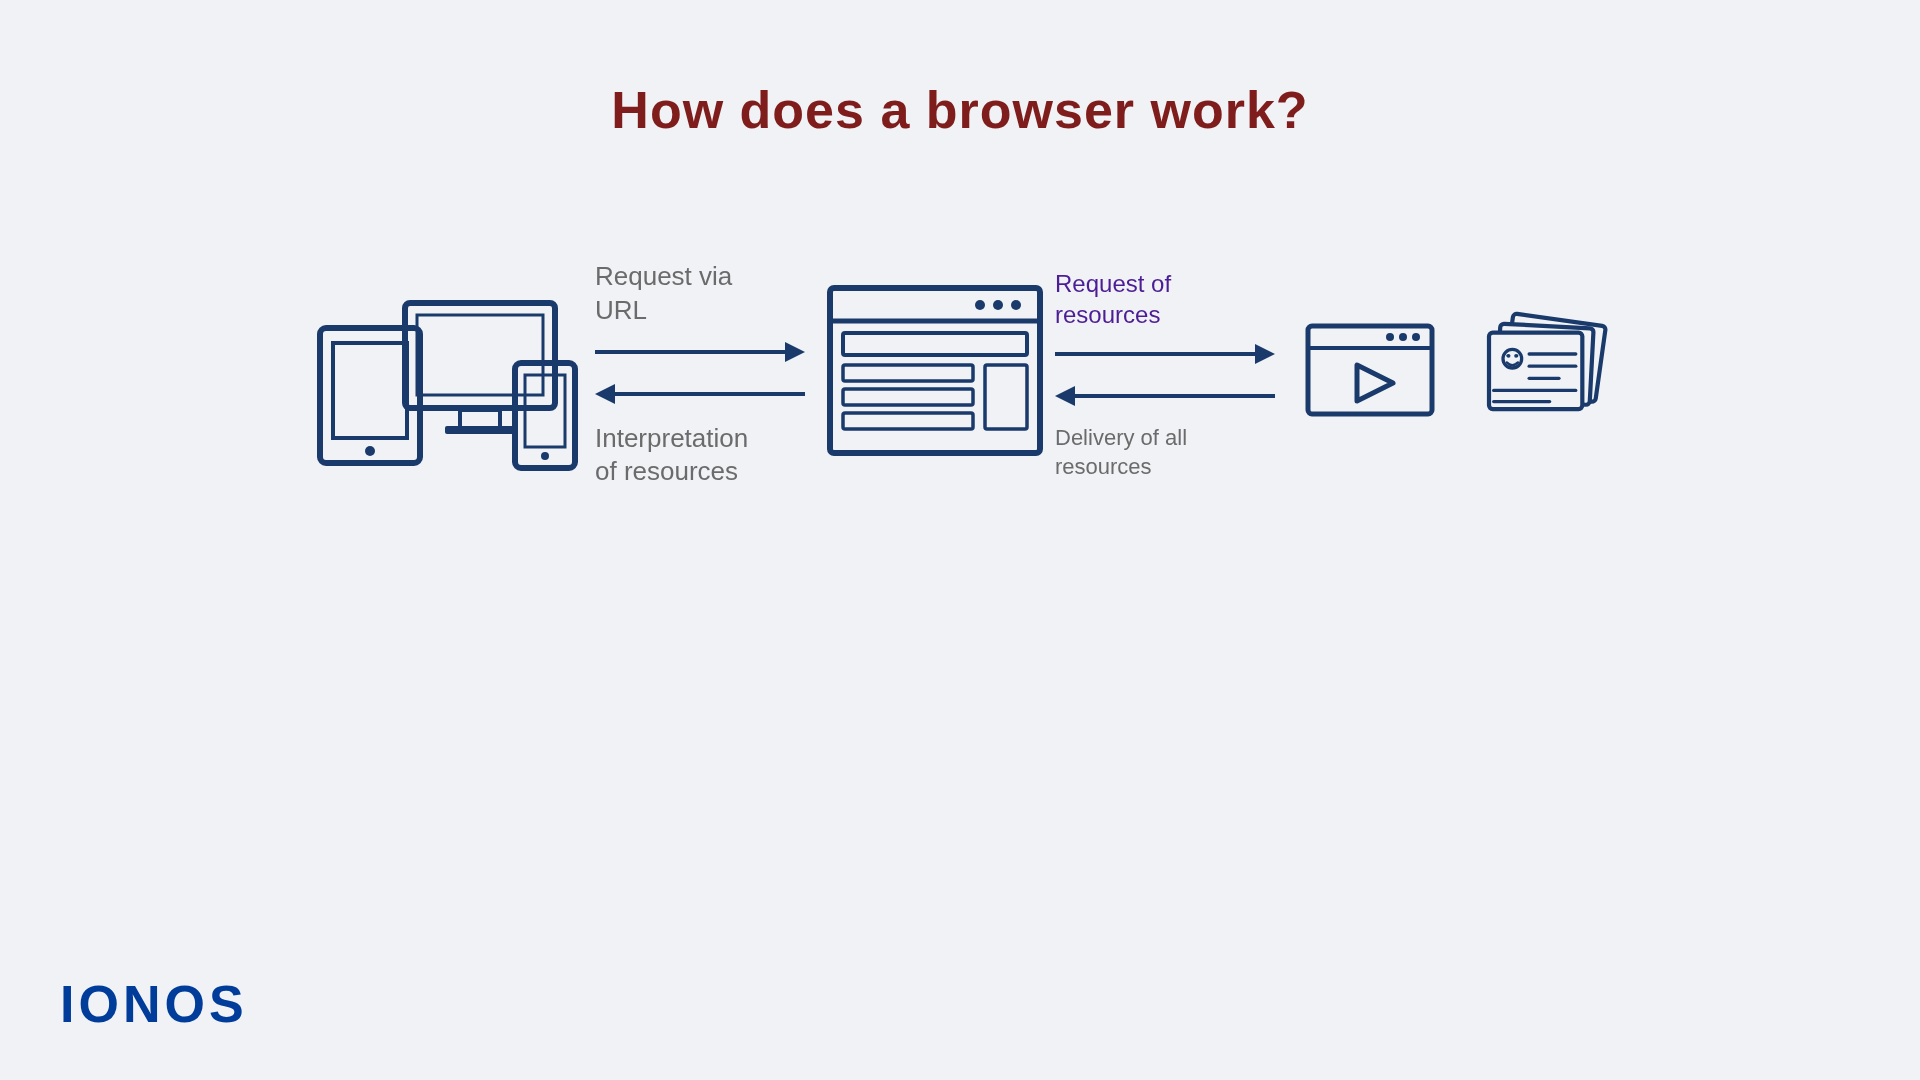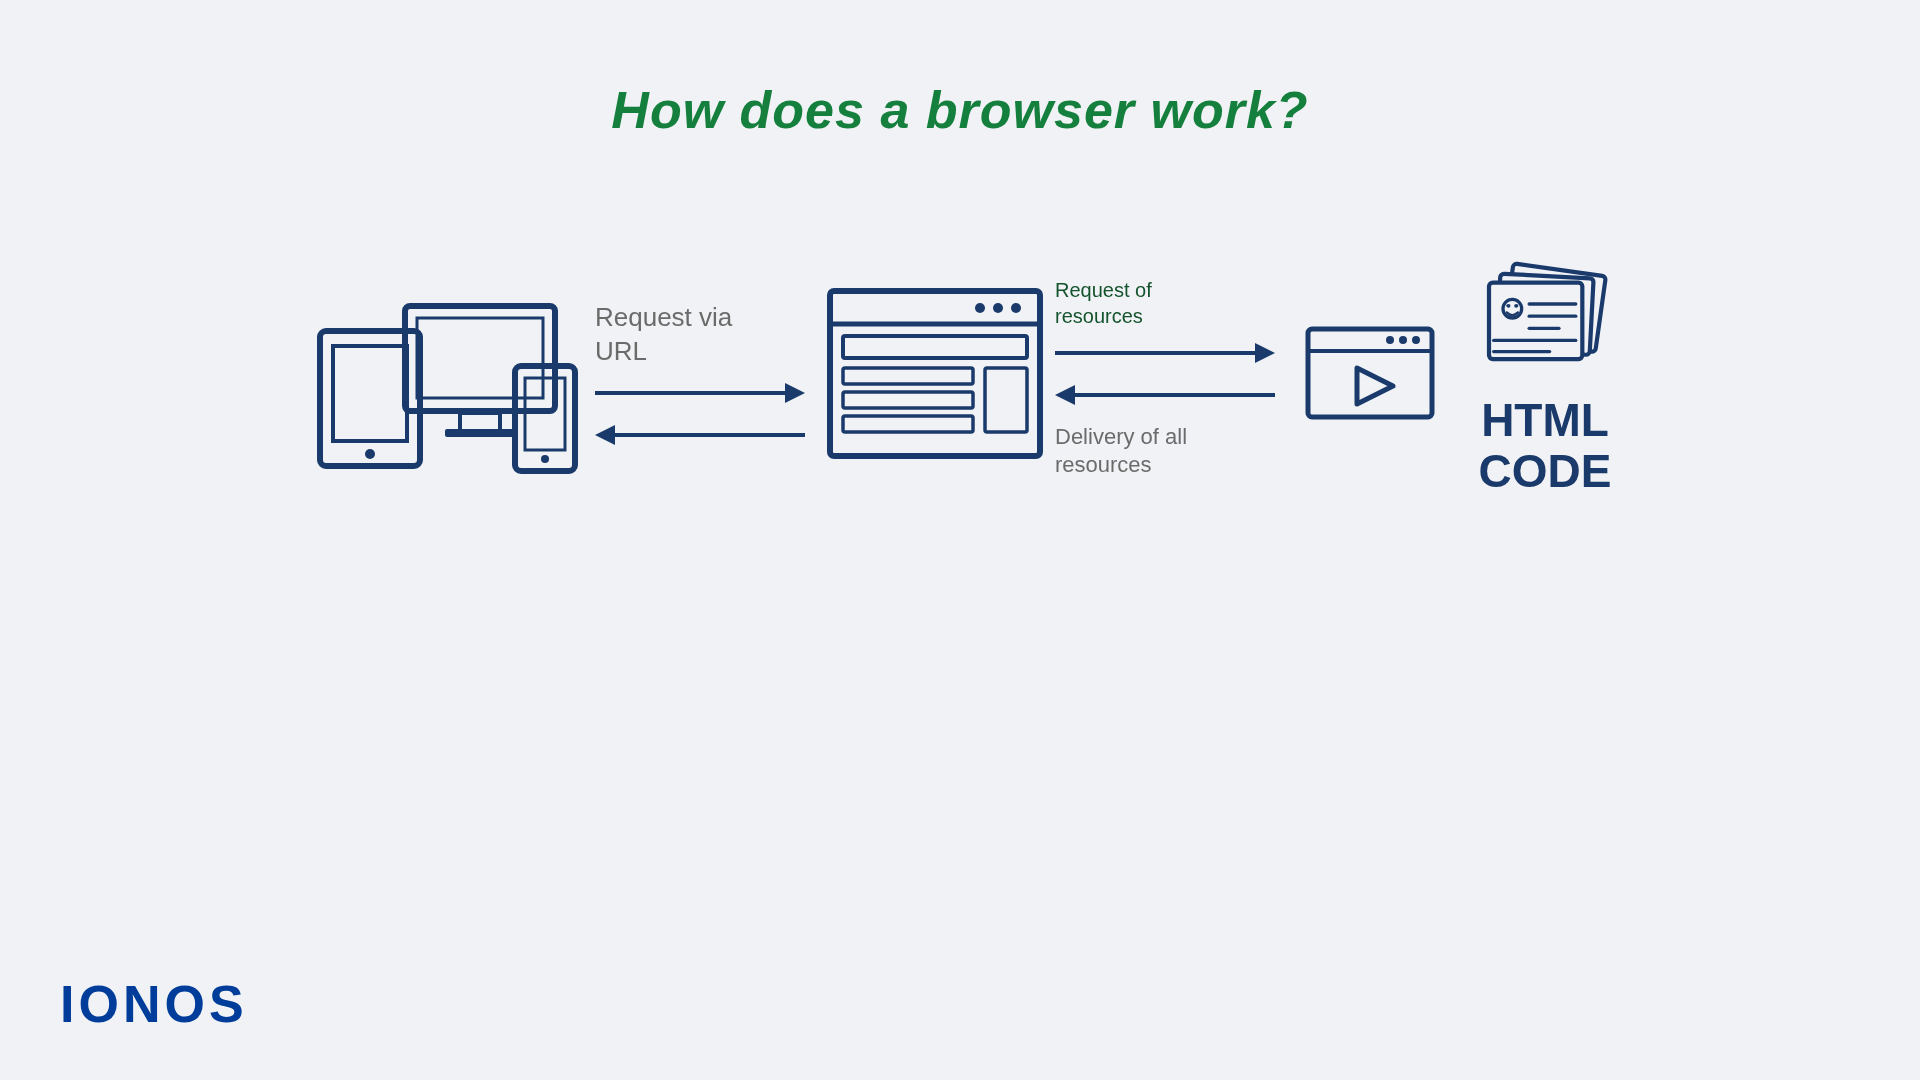--- a/index.html
+++ b/index.html
@@ -11,23 +11,22 @@
       font-family: 'Arial', sans-serif;
       overflow: hidden;
       position: relative;
     }
 
     .page-title {
       text-align: center;
       padding-top: 80px;
       font-size: 52px;
       font-weight: 700;
-      color: #15803d;
+      color: #7f1d1d;
       letter-spacing: 1px;
-      font-style: italic;
     }
 
     .diagram-container {
       display: flex;
       align-items: center;
       justify-content: center;
       margin-top: 120px;
       gap: 0;
       padding: 0 80px;
     }
@@ -130,20 +129,24 @@
     <div style="position:relative; height:20px; width:210px; margin-bottom:18px;">
       <div style="position:absolute; top:8px; left:0; width:192px; height:4px; background:#1a3a6b;"></div>
       <div style="position:absolute; top:0; right:0; width:0; height:0; border-left:20px solid #1a3a6b; border-top:10px solid transparent; border-bottom:10px solid transparent;"></div>
     </div>
 
     <div style="position:relative; height:20px; width:210px; margin-bottom:10px;">
       <div style="position:absolute; top:8px; left:18px; width:192px; height:4px; background:#1a3a6b;"></div>
       <div style="position:absolute; top:0; left:0; width:0; height:0; border-right:20px solid #1a3a6b; border-top:10px solid transparent; border-bottom:10px solid transparent;"></div>
     </div>
 
+    <div style="font-size:26px; color:#6b6b6b; line-height:1.3; margin-top:4px;">
+      <span>Interpretation</span><br>
+      <span>of resources</span>
+    </div>
   </div>
 
   <div>
     <svg class="browser-icon" viewBox="0 0 220 180" xmlns="http://www.w3.org/2000/svg">
 
       <rect x="5" y="5" width="210" height="165" rx="4" ry="4" fill="none" stroke="#1a3a6b" stroke-width="6"></rect>
 
       <line x1="5" y1="38" x2="215" y2="38" stroke="#1a3a6b" stroke-width="5"></line>
 
       <circle cx="155" cy="22" r="5" fill="#1a3a6b"></circle>
@@ -155,21 +158,21 @@
       <rect x="18" y="82" width="130" height="16" rx="2" fill="none" stroke="#1a3a6b" stroke-width="3.5"></rect>
       <rect x="18" y="106" width="130" height="16" rx="2" fill="none" stroke="#1a3a6b" stroke-width="3.5"></rect>
       <rect x="18" y="130" width="130" height="16" rx="2" fill="none" stroke="#1a3a6b" stroke-width="3.5"></rect>
 
       <rect x="160" y="82" width="42" height="64" rx="2" fill="none" stroke="#1a3a6b" stroke-width="3.5"></rect>
     </svg>
   </div>
 
   <div class="arrow-pair-container" style="margin: 0 10px; width:240px;">
 
-    <div style="font-size:20px; color:#14532d; line-height:1.3; margin-bottom:10px;">
+    <div style="font-size:24px; color:#4c1d95; line-height:1.3; margin-bottom:10px;">
       <span>Request of</span><br>
       <span>resources</span>
     </div>
 
     <div style="position:relative; height:20px; width:220px; margin-bottom:18px;">
       <div style="position:absolute; top:8px; left:0; width:202px; height:4px; background:#1a3a6b;"></div>
       <div style="position:absolute; top:0; right:0; width:0; height:0; border-left:20px solid #1a3a6b; border-top:10px solid transparent; border-bottom:10px solid transparent;"></div>
     </div>
 
     <div style="position:relative; height:20px; width:220px; margin-bottom:10px;">
@@ -218,23 +221,19 @@
         <circle cx="44" cy="47" r="2" fill="#1a3a6b"></circle>
 
         <path d="M34,54 Q40,60 46,54" fill="none" stroke="#1a3a6b" stroke-width="2.5" stroke-linecap="round"></path>
 
         <line x1="58" y1="45" x2="108" y2="45" stroke="#1a3a6b" stroke-width="3.5" stroke-linecap="round"></line>
         <line x1="58" y1="58" x2="108" y2="58" stroke="#1a3a6b" stroke-width="3.5" stroke-linecap="round"></line>
         <line x1="58" y1="71" x2="90" y2="71" stroke="#1a3a6b" stroke-width="3.5" stroke-linecap="round"></line>
         <line x1="20" y1="84" x2="108" y2="84" stroke="#1a3a6b" stroke-width="3.5" stroke-linecap="round"></line>
         <line x1="20" y1="96" x2="80" y2="96" stroke="#1a3a6b" stroke-width="3.5" stroke-linecap="round"></line>
       </svg>
-      <div class="html-text">
-        <div>HTML</div>
-        <div>CODE</div>
-      </div>
     </div>
 
   </div>
 
 </div>
 
 <div class="ionos-logo">IONOS</div>
 
 </body></html>

